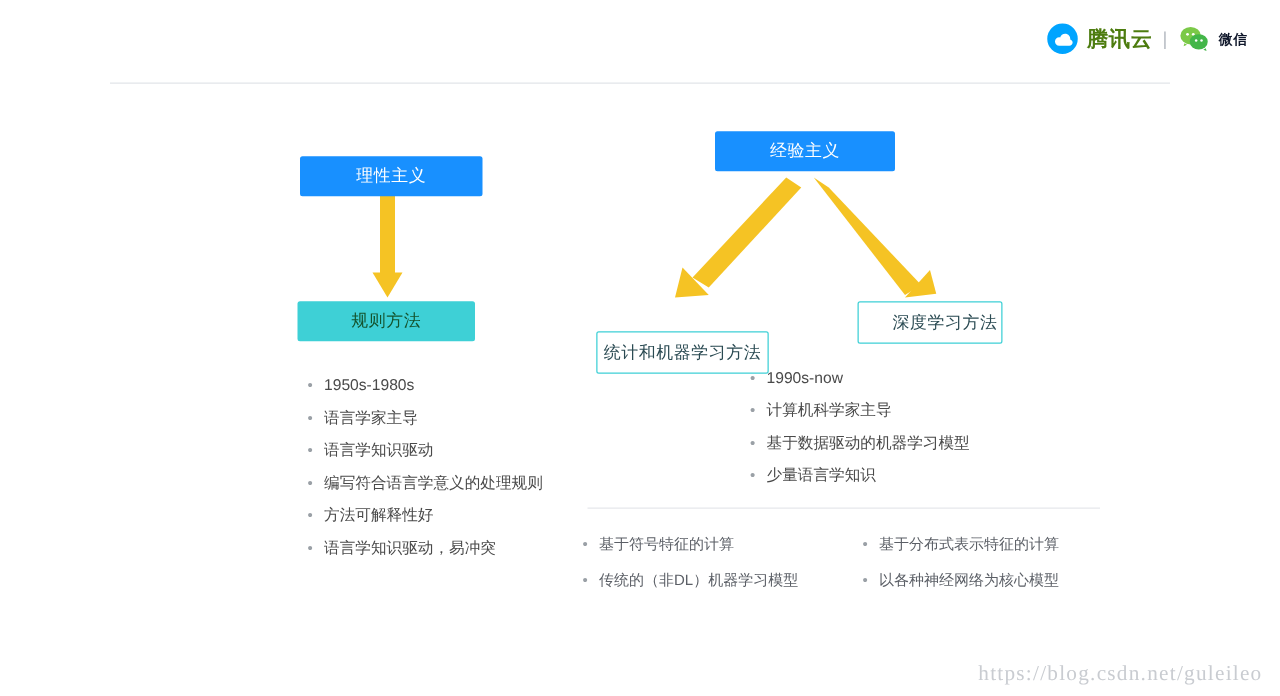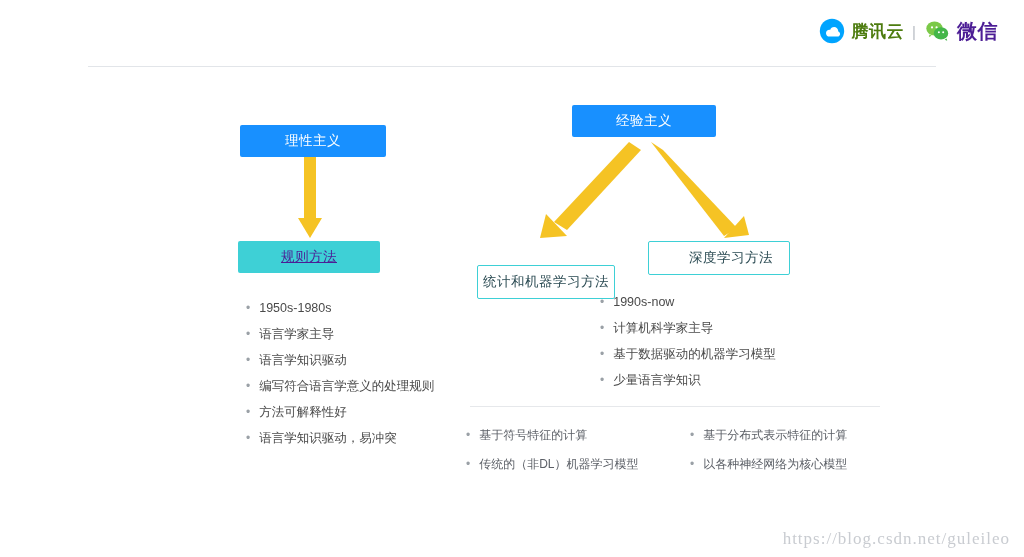--- a/index.html
+++ b/index.html
@@ -64,57 +64,56 @@
   .brand-sep {
     color: #b7bcc3;
     font-size: 15px;
     margin: 0 1px;
   }
   .brand-wechat-icon {
     width: 26px; height: 26px;
     position: relative;
   }
   .brand-wechat-text {
-    font-size: 20px;
+    font-size: 11px;
     font-weight: bold;
-    color: #4c1d95;
+    color: #0f172a;
     letter-spacing: 0.5px;
   }
 
   
   .box {
     position: absolute;
     box-sizing: border-box;
     display: flex;
     align-items: center;
     justify-content: center;
     font-size: 13.5px;
     border-radius: 2px;
     letter-spacing: 0.5px;
   }
   .box-blue {
     background: #1890ff;
     color: #ffffff;
   }
   .box-cyan {
     background: #3ed0d6;
-    color: #4c1d95;
-    text-decoration: underline;
+    color: #14532d;
   }
   .box-outline {
     background: #ffffff;
     color: #2a4a52;
     border: 1.6px solid #3ed0d6;
   }
 
   #box-rationalism { left: 240px; top: 105px; width: 146px; height: 32px; margin-top: 20px; }
   #box-empiricism  { left: 572px; top: 105px; width: 144px; height: 32px; }
   #box-rule-method { left: 238px; top: 241px; width: 142px; height: 32px; }
   #box-stat-ml     { left: 477px; top: 241px; width: 138px; height: 34px; margin-top: 24px; }
-  #box-deep        { left: 648px; top: 241px; width: 142px; height: 34px; padding-left: 24px; }
+  #box-deep        { left: 686px; top: 241px; width: 116px; height: 34px; padding-left: 24px; }
 
   
   .arrow-svg {
     position: absolute;
     left: 0; top: 0;
     width: 1024px;
     height: 557px;
     pointer-events: none;
   }
 

